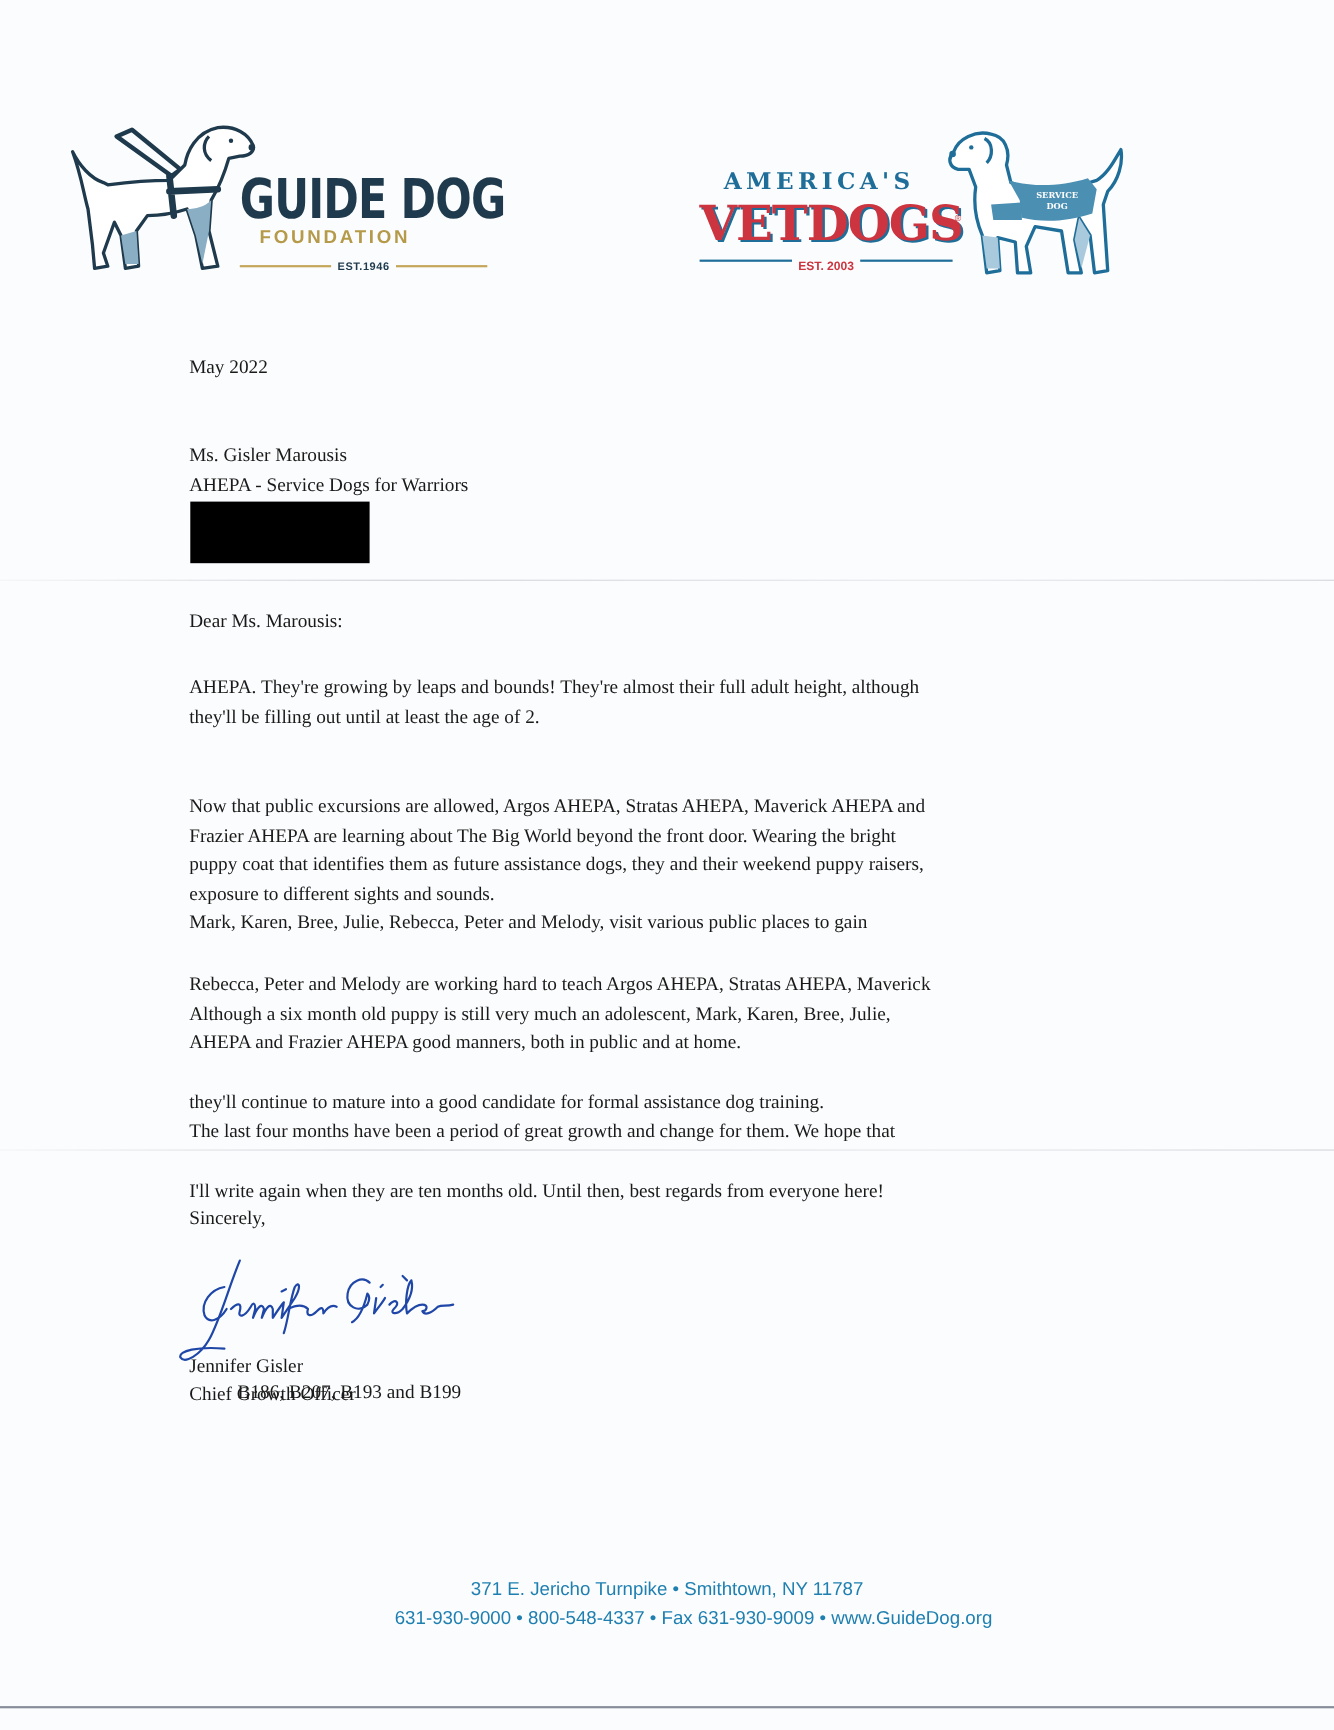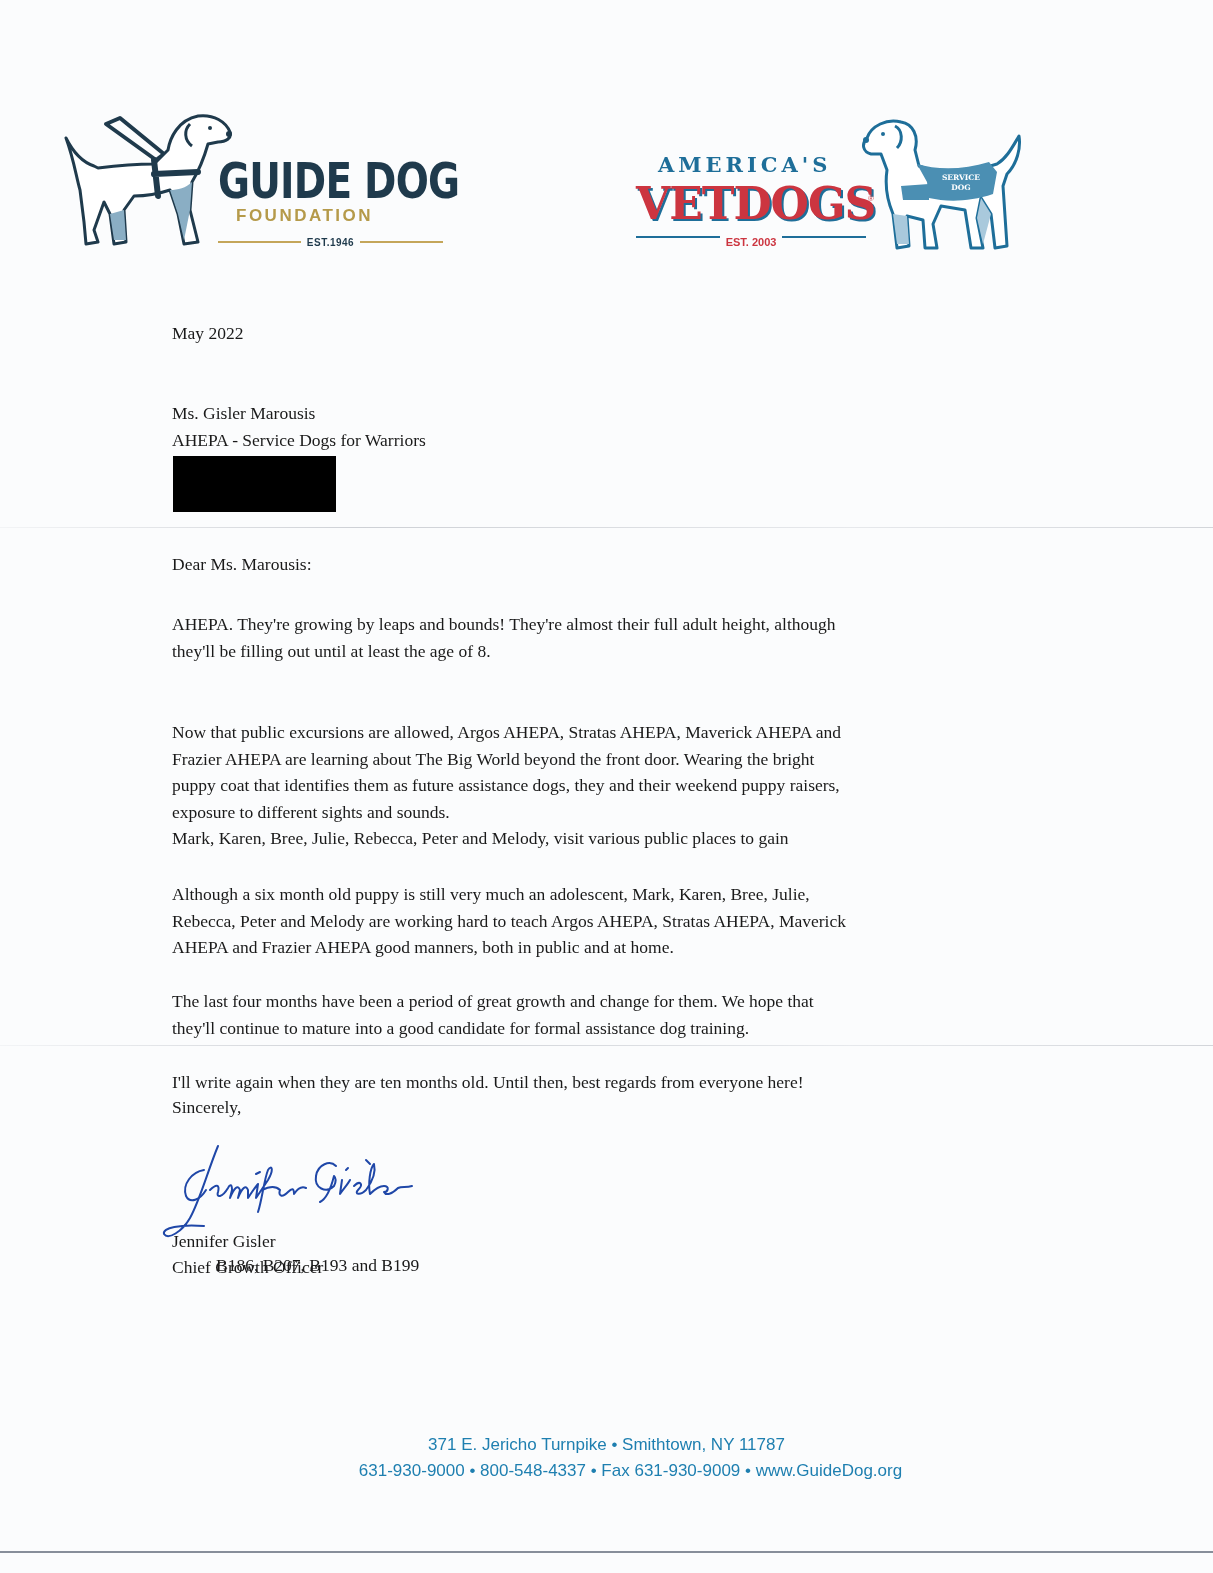--- a/index.html
+++ b/index.html
@@ -101,40 +101,40 @@
 <div class="text" style="top:320px;">May 2022</div>
 
 <div class="text" style="top:400px;">Ms. Gisler Marousis</div>
 <div class="text" style="top:427px;">AHEPA - Service Dogs for Warriors</div>
 <div class="redact"></div>
 
 <div class="text" style="top:551px;">Dear Ms. Marousis:</div>
 
 <div class="para" style="top:611px;">
   <span class="ln">AHEPA.  They're growing by leaps and bounds! They're almost their full adult height, although</span>
-  <span class="ln">they'll be filling out until at least the age of 8.</span>
+  <span class="ln">they'll be filling out until at least the age of 2.</span>
 </div>
 
 <div class="para" style="top:719px;">
   <span class="ln">Now that public excursions are allowed, Argos AHEPA, Stratas AHEPA, Maverick AHEPA and</span>
   <span class="ln">Frazier AHEPA are learning about The Big World beyond the front door.  Wearing the bright</span>
   <span class="ln">puppy coat that identifies them as future assistance dogs, they and their weekend puppy raisers,</span>
   <span class="ln">exposure to different sights and sounds.</span>
   <span class="ln">Mark, Karen, Bree, Julie, Rebecca, Peter and Melody, visit various public places to gain</span>
 </div>
 
 <div class="para" style="top:881px;">
+  <span class="ln">Rebecca, Peter and Melody are working hard to teach Argos AHEPA, Stratas AHEPA, Maverick</span>
   <span class="ln">Although a six month old puppy is still very much an adolescent, Mark, Karen, Bree, Julie,</span>
-  <span class="ln">Rebecca, Peter and Melody are working hard to teach Argos AHEPA, Stratas AHEPA, Maverick</span>
   <span class="ln">AHEPA and Frazier AHEPA good manners, both in public and at home.</span>
 </div>
 
 <div class="para" style="top:988px;">
+  <span class="ln">they'll continue to mature into a good candidate for formal assistance dog training.</span>
   <span class="ln">The last four months have been a period of great growth and change for them.  We hope that</span>
-  <span class="ln">they'll continue to mature into a good candidate for formal assistance dog training.</span>
 </div>
 
 <div class="para" style="top:1069px;">
   <span class="ln">I'll write again when they are ten months old.  Until then, best regards from everyone here!</span>
 </div>
 
 <div class="text" style="top:1094px;">Sincerely,</div>
 
 <svg class="signature" viewBox="0 0 280 105">
   <g fill="none" stroke="#1f47a8" stroke-width="2" stroke-linecap="round" stroke-linejoin="round">

